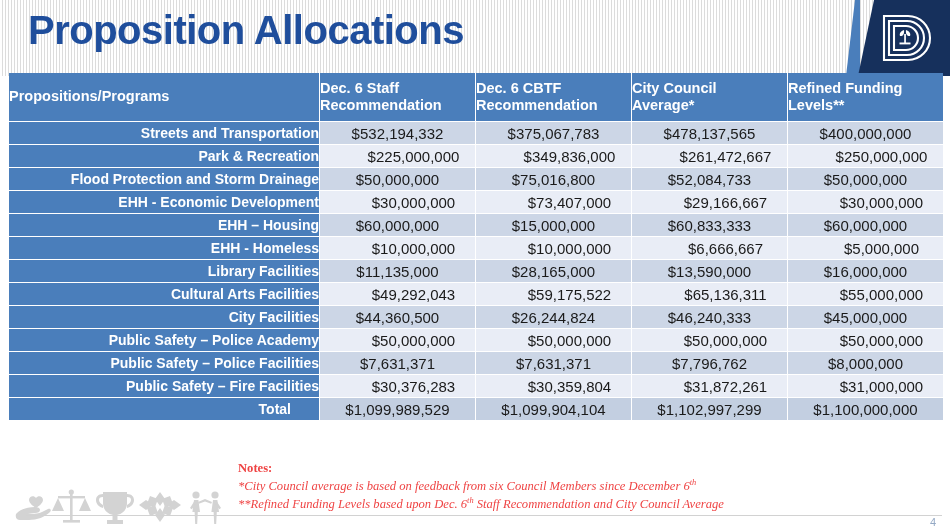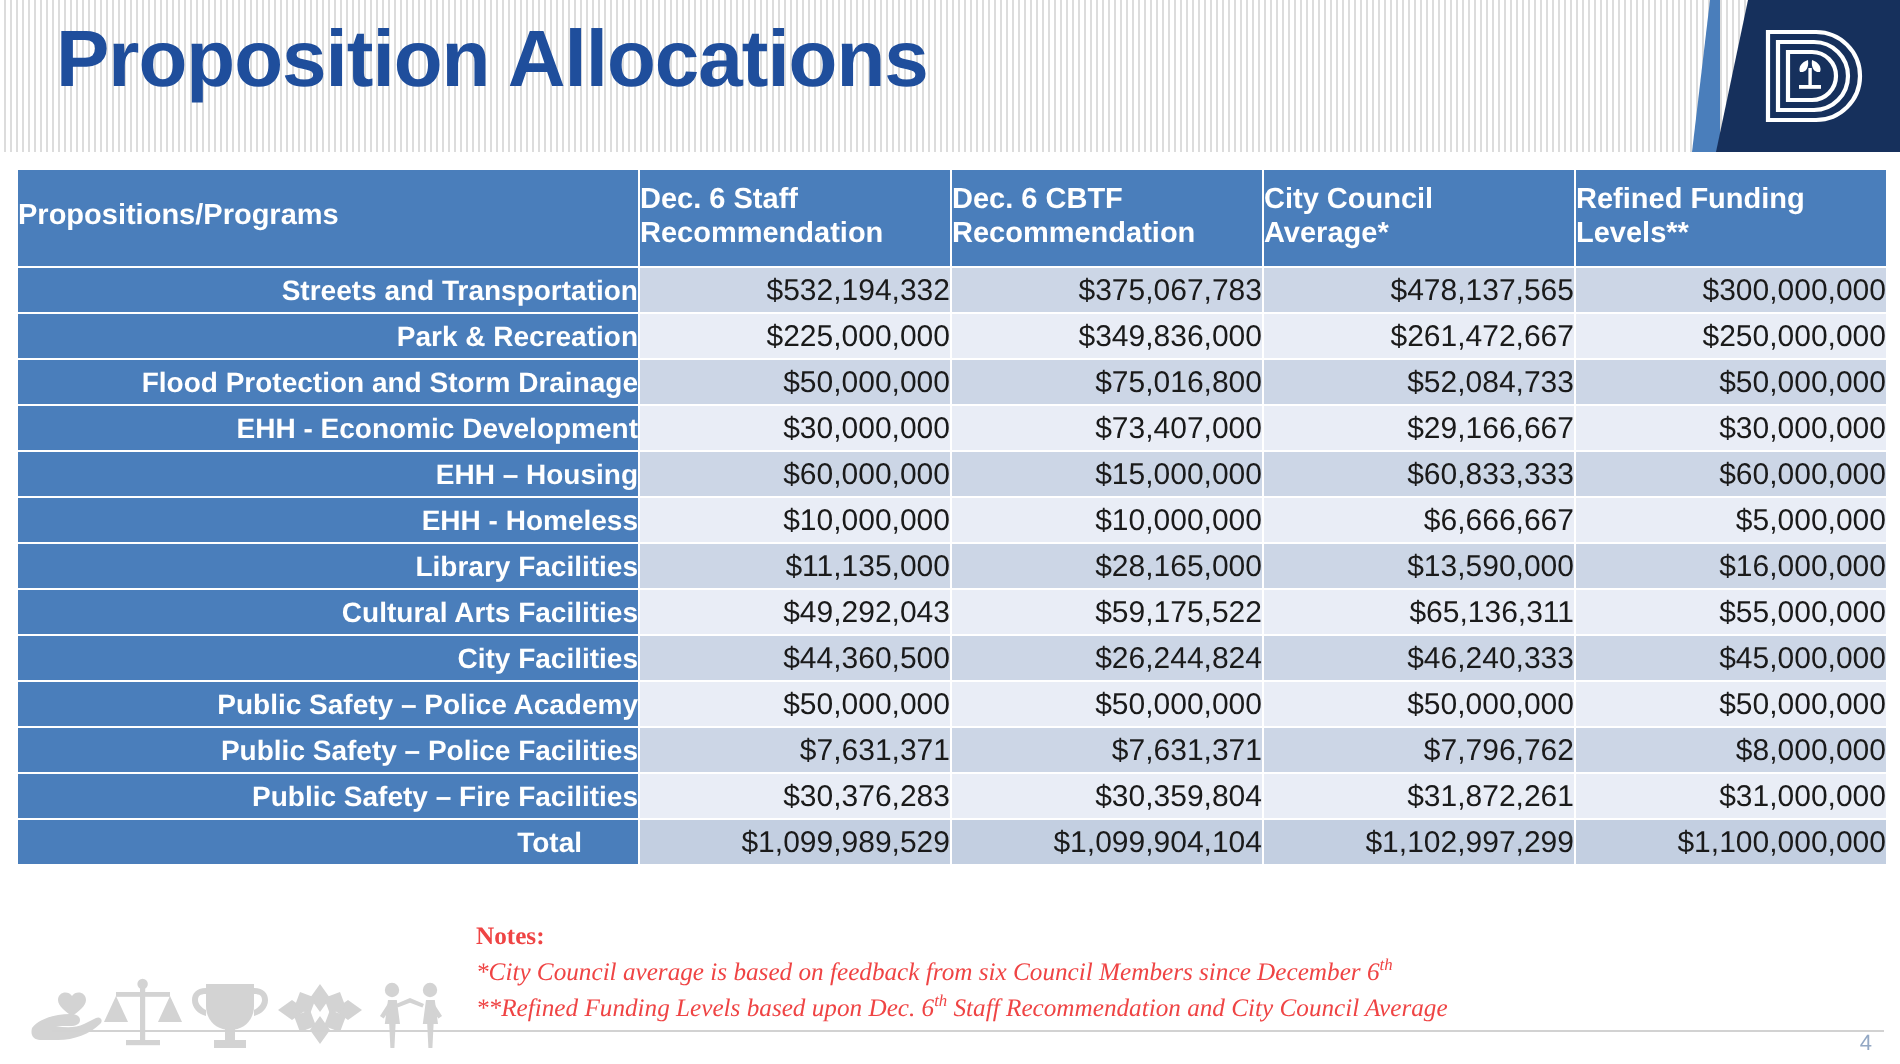--- a/index.html
+++ b/index.html
@@ -68,21 +68,21 @@
     right: 18px;
     top: 12px;
     width: 54px;
     height: 52px;
   }
 
   
   .table-wrap {
     position: absolute;
     left: 8px;
-    top: 84px;
+    top: 72px;
     width: 934px;
   }
   table.alloc {
     border-collapse: separate;
     border-spacing: 1px 1px;
     width: 934px;
     table-layout: fixed;
   }
   table.alloc th, table.alloc td {
     padding: 0;
@@ -120,21 +120,21 @@
     white-space: nowrap;
     overflow: hidden;
   }
   td.rowlabel.total-label {
     text-align: right;
     padding-right: 28px;
   }
   td.val {
     font-size: 15px;
     color: #1a1a1a;
-    text-align: right;
+    text-align: center;
     padding-right: 9px;
     height: 22px;
     white-space: nowrap;
     overflow: hidden;
   }
   tr.band-dark td.val  { background: #ccd6e6; }
   tr.band-light td.val { background: #e9edf6; padding-left: 32px; }
   tr.total-row td.val  { background: #c3cfe1; }
 
   
@@ -245,21 +245,21 @@
           <div>Levels**</div>
         </th>
       </tr>
     </thead>
     <tbody id="table-body">
         <tr class="band-dark">
           <td class="rowlabel">Streets and Transportation</td>
           <td class="val">$532,194,332</td>
           <td class="val">$375,067,783</td>
           <td class="val">$478,137,565</td>
-          <td class="val">$300,000,000</td>
+          <td class="val">$400,000,000</td>
         </tr>
         <tr class="band-light">
           <td class="rowlabel">Park &amp; Recreation</td>
           <td class="val">$225,000,000</td>
           <td class="val">$349,836,000</td>
           <td class="val">$261,472,667</td>
           <td class="val">$250,000,000</td>
         </tr>
         <tr class="band-dark">
           <td class="rowlabel">Flood Protection and Storm Drainage</td>

